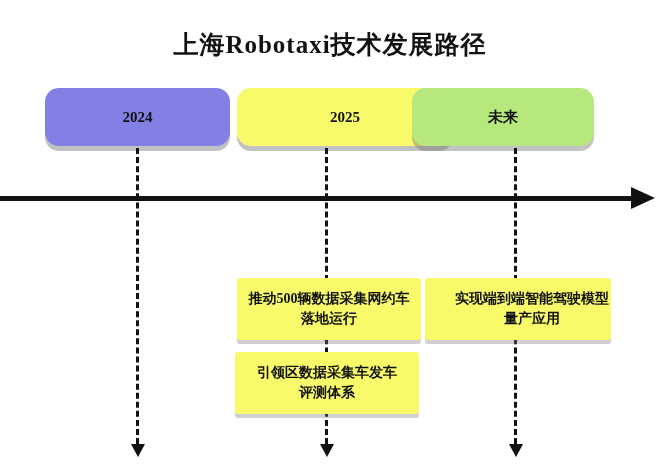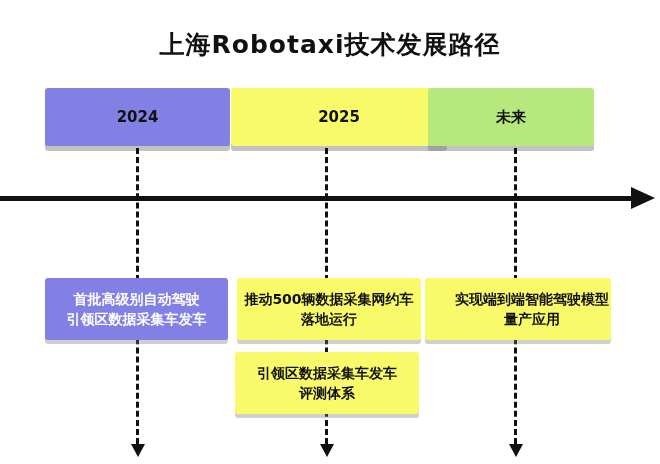--- a/index.html
+++ b/index.html
@@ -6,42 +6,43 @@
   html, body { background: #ffffff; }
   body {
     font-family: "DejaVu Sans", "Liberation Sans", sans-serif;
     width: 660px; height: 464px;
   }
   .canvas {
     position: relative;
     width: 660px; height: 464px;
     background: var(--background, #ffffff);
     overflow: hidden;
+    font-family: Liberation Serif, serif;
   }
   .title {
     position: absolute;
     top: 28px; left: 0; width: 100%;
     text-align: center;
     font-size: 25px;
     font-weight: bold;
     color: var(--title_text, #111111);
     letter-spacing: 1px;
   }
   .year-box {
     position: absolute;
     top: 88px; height: 58px;
     display: flex; align-items: center; justify-content: center;
     font-size: 15px; font-weight: bold;
     color: #111111;
-    border-radius: 3px;
+    border-radius: 14px;
     box-shadow: 0 5px 0 rgba(120,120,120,0.45);
   }
   .year-box.c1 { left: 45px;  width: 185px; background: var(--purple, #8280e4); }
-  .year-box.c2 { left: 231px; width: 216px; background: var(--yellow, #f9fa69); }
-  .year-box.c3 { left: 428px; width: 166px; background: var(--green, #b6e87e); }
+  .year-box.c2 { left: 237px; width: 216px; background: var(--yellow, #f9fa69); }
+  .year-box.c3 { left: 412px; width: 182px; background: var(--green, #b6e87e); }
 
   .timeline {
     position: absolute;
     top: 196px; left: 0;
     width: 633px; height: 5px;
     background: var(--timeline_black, #111111);
     z-index: 3;
   }
   .timeline-arrowhead {
     position: absolute;
@@ -132,24 +133,20 @@
   <div class="dashed-line c1"></div>
   <div class="dashed-line c2"></div>
   <div class="dashed-line c3"></div>
   <div class="down-arrowhead c1"></div>
   <div class="down-arrowhead c2"></div>
   <div class="down-arrowhead c3"></div>
 
   <div class="timeline"></div>
   <div class="timeline-arrowhead"></div>
 
-  <div class="milestone-box m1">
-    <span class="box-text">首批高级别自动驾驶
-引领区数据采集车发车</span>
-  </div>
   <div class="milestone-box m2">
     <span class="box-text">推动500辆数据采集网约车
 落地运行</span>
   </div>
   <div class="milestone-box m3">
     <span class="box-text">实现端到端智能驾驶模型
 量产应用</span>
   </div>
   <div class="milestone-box m4">
     <span class="box-text">引领区数据采集车发车

